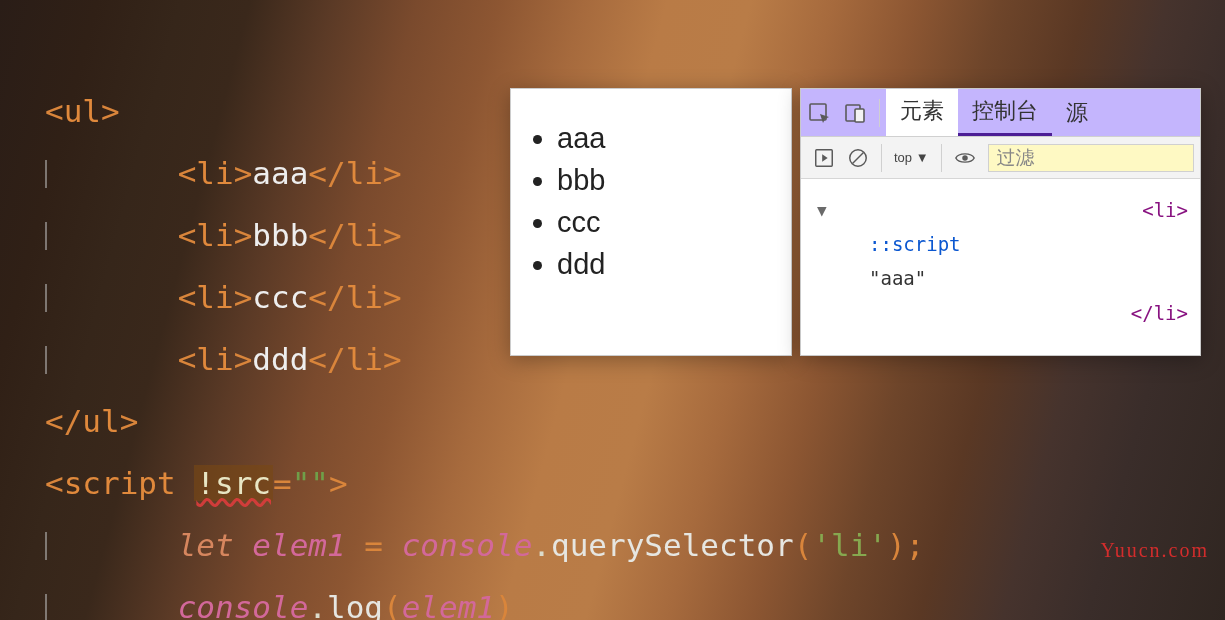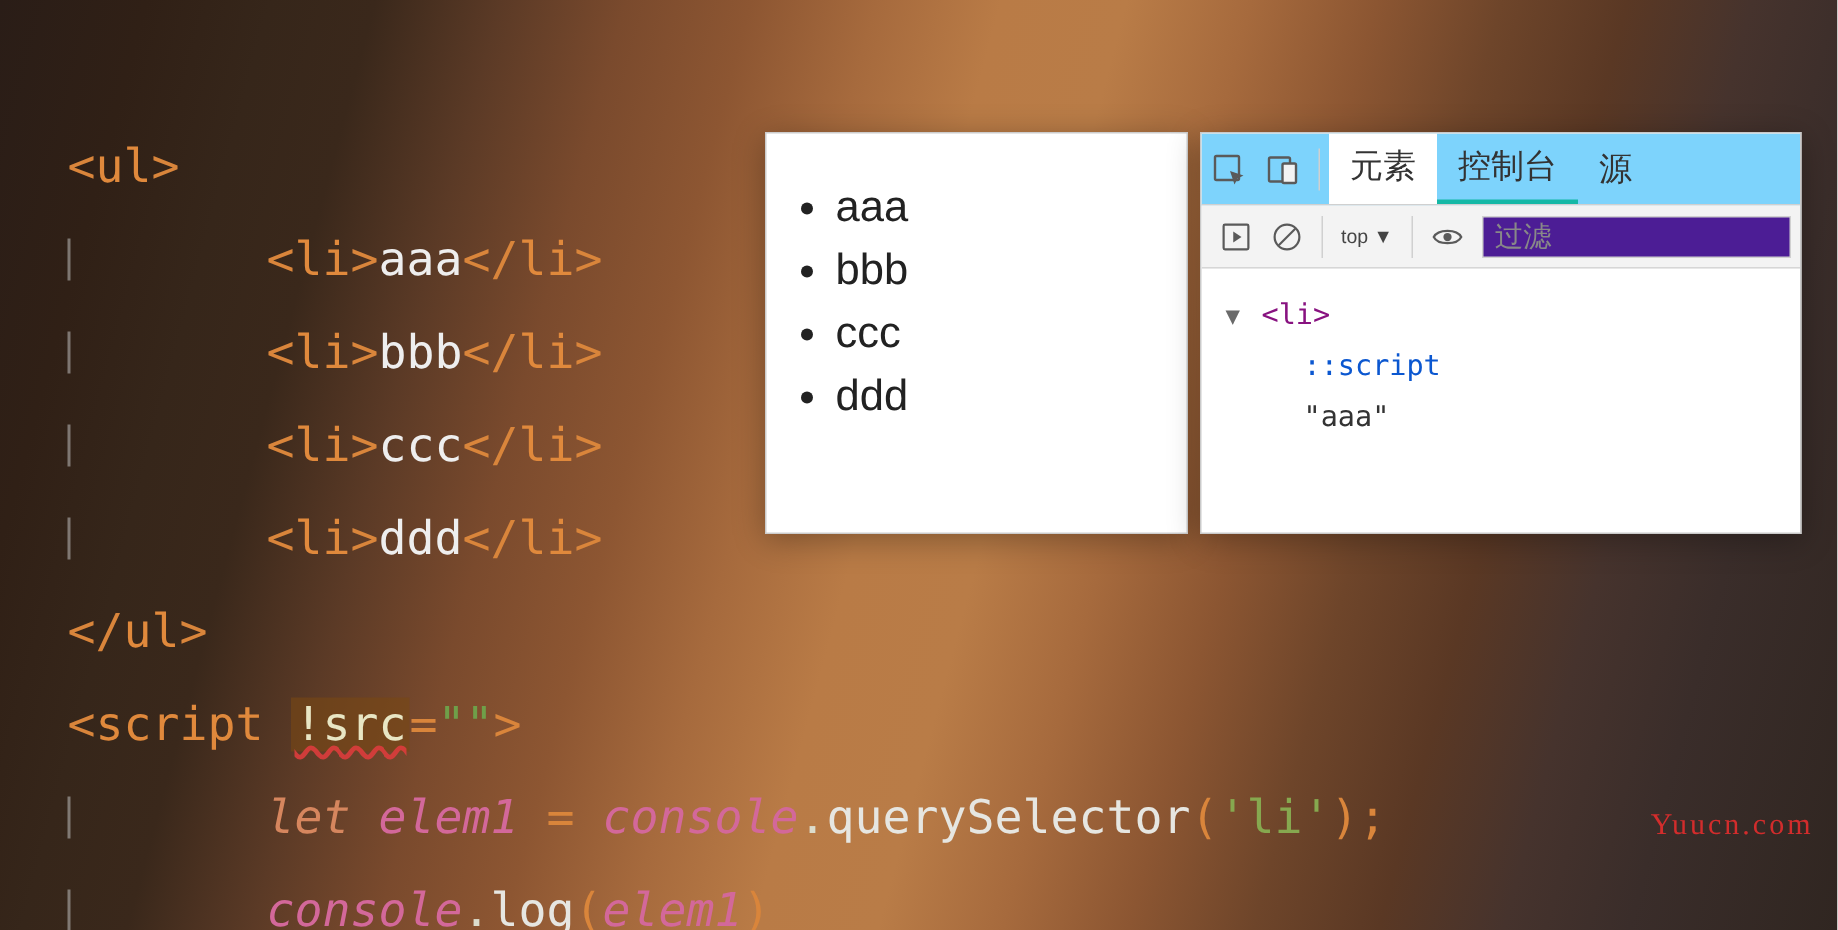--- a/index.html
+++ b/index.html
@@ -83,58 +83,58 @@
     box-shadow: 0 4px 20px rgba(0,0,0,0.3);
     font-family: "Helvetica Neue", "Microsoft YaHei", Arial, sans-serif;
     color: #333;
     overflow: hidden;
   }
   .dt-tabs {
     display: flex;
     align-items: center;
     height: 48px;
     border-bottom: 1px solid #d0d0d0;
-    background: #7dd3fc;
+    background: #c4b5fd;
   }
   .dt-icon {
     width: 24px; height: 24px;
     margin: 0 6px;
     fill: none; stroke: #5a5a5a; stroke-width: 1.6;
     flex-shrink: 0;
     cursor: pointer;
   }
   .dt-sep { width: 1px; height: 28px; background: #d0d0d0; margin: 0 6px; }
   .dt-tab {
     padding: 0 14px;
     height: 100%;
     display: flex; align-items: center;
     font-size: 22px;
     cursor: pointer;
   }
   .dt-tab.active { background: #fff; border-bottom: 3px solid #fff; }
-  .dt-tab.cons { border-bottom: 3px solid #14b8a6; text-align: center; }
+  .dt-tab.cons { border-bottom: 3px solid #4c1d95; text-align: center; }
   .dt-toolbar {
     display: flex;
     align-items: center;
     height: 42px;
     border-bottom: 1px solid #d6d6d6;
     background: #f3f3f3;
     padding: 0 6px;
   }
   .dt-toolbar .dt-icon { width: 22px; height: 22px; }
   .dt-select {
     font-size: 13px;
     color: #444;
     margin: 0 6px;
     display: flex; align-items: center;
     cursor: pointer;
   }
   .dt-filter {
     border: 1px solid #d0d0d0;
-    background: #4c1d95;
+    background: #fef9c3;
     height: 28px;
     padding: 0 8px;
     font-size: 19px;
     color: #888;
     margin-left: 6px;
     flex: 1;
     display: flex; align-items: center;
   }
   .dt-body {
     padding: 14px 12px 8px 40px;
@@ -144,21 +144,21 @@
     position: relative;
   }
   .dt-arrow {
     position: absolute;
     left: 16px;
     top: 18px;
     color: #6a6a6a;
     transform: rotate(0deg);
     font-size: 16px;
   }
-  .dt-tag { color: #881280; }
+  .dt-tag { color: #881280; text-align: right; }
   .dt-pseudo { color: #0b57d0; padding-left: 28px; }
   .dt-text { color: #333; padding-left: 28px; }
 
   .watermark {
     position: absolute;
     right: 16px;
     bottom: 58px;
     font-family: Georgia, "Times New Roman", serif;
     font-size: 20px;
     letter-spacing: 2px;
@@ -233,17 +233,18 @@
         </svg>
       <div class="dt-filter">
           <span>过滤</span>
         </div>
     </div>
     <div class="dt-body">
       <span class="dt-arrow">▼</span>
       <div class="dt-tag">&lt;li&gt;</div>
       <div class="dt-pseudo">::script</div>
       <div class="dt-text">"aaa"</div>
+      <div class="dt-tag">&lt;/li&gt;</div>
     </div>
   </div>
 
   <div class="watermark">Yuucn.com</div>
 </div>
 
 </body></html>

